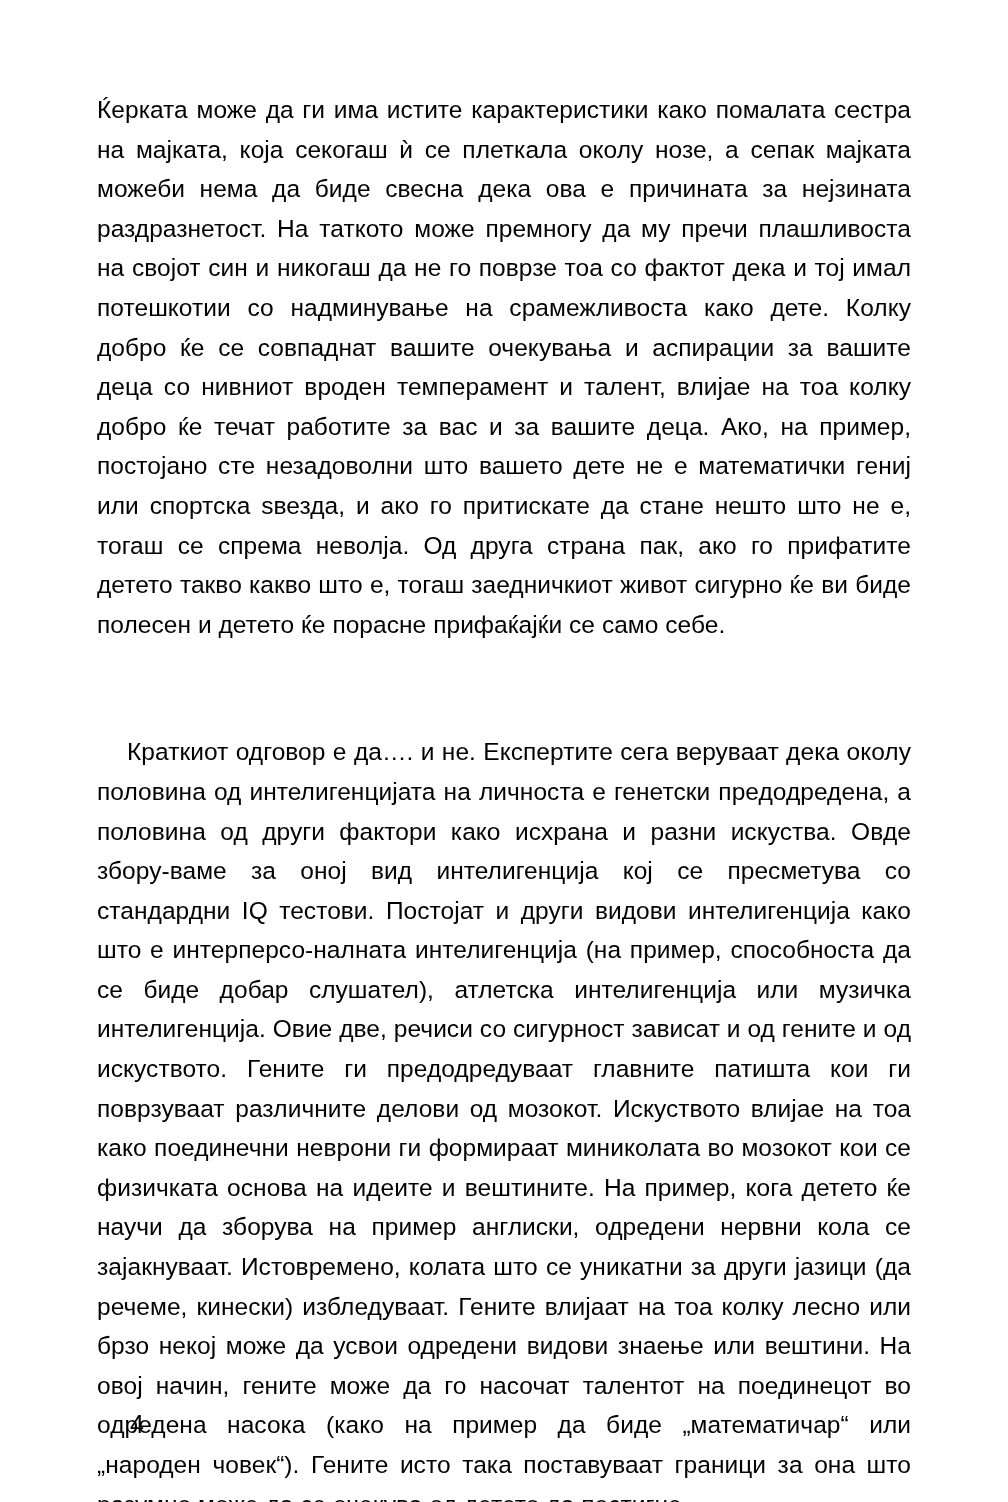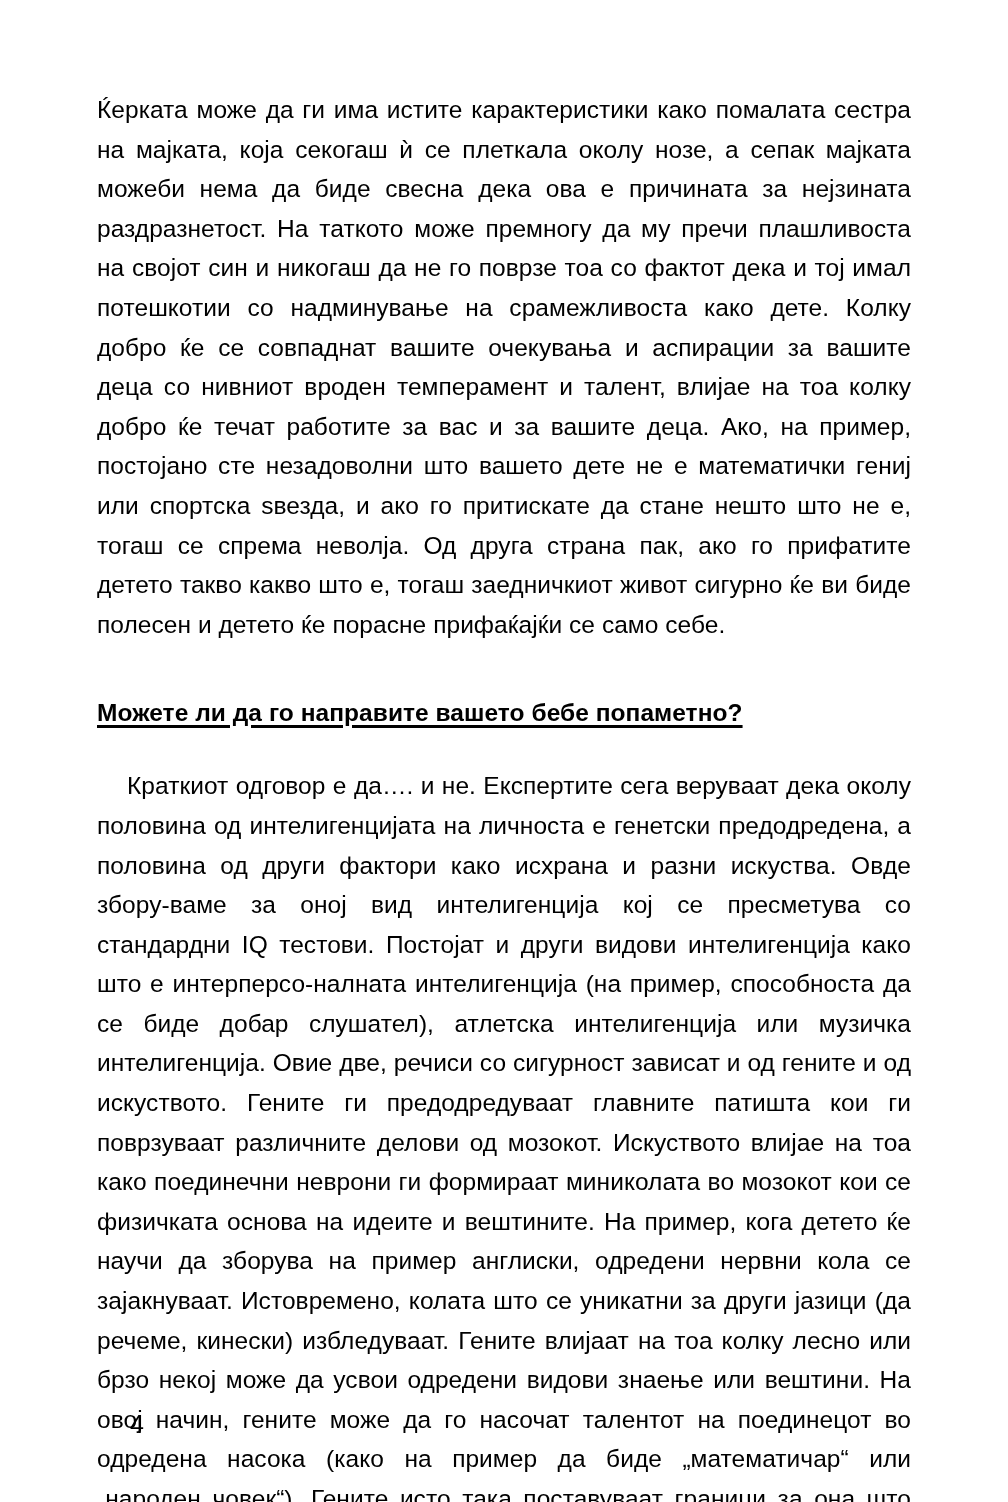--- a/index.html
+++ b/index.html
@@ -91,21 +91,20 @@
 <body>
 
 <div class="page">
 
   <div class="content">
 
     <p class="para first">Ќерката може да ги има истите карактеристики како помалата сестра на мајката, која секогаш ѝ се плеткала околу нозе, а сепак мајката можеби нема да биде свесна дека ова е причината за нејзината раздразнетост. На таткото може премногу да му пречи плашливоста на својот син и никогаш да не го поврзе тоа со фактот дека и тој имал потешкотии со надминување на срамежливоста како дете. Колку добро ќе се совпаднат вашите очекувања и аспирации за вашите деца со нивниот вроден темперамент и талент, влијае на тоа колку добро ќе течат работите за вас и за вашите деца. Ако, на пример, постојано сте незадоволни што вашето дете не е математички гениј или спортска ѕвезда, и ако го притискате да стане нешто што не е, тогаш се спрема неволја. Од друга страна пак, ако го прифатите детето такво какво што е, тогаш заедничкиот живот сигурно ќе ви биде полесен и детето ќе порасне прифаќајќи се само себе.</p>
 
     <div class="para-spacer-heading"></div>
 
-    <h2 class="heading">Можете ли да го направите вашето бебе попаметно?</h2>
 
     <div class="gap-after-heading"></div>
 
     <p class="para indented">Краткиот одговор е да…. и не. Експертите сега веруваат дека околу половина од интелигенцијата на личноста е генетски предодредена, а половина од други фактори како исхрана и разни искуства. Овде збору-ваме за оној вид интелигенција кој се пресметува со стандардни IQ тестови. Постојат и други видови интелигенција како што е интерперсо-налната интелигенција (на пример, способноста да се биде добар слушател), атлетска интелигенција или музичка интелигенција. Овие две, речиси со сигурност зависат и од гените и од искуството. Гените ги предодредуваат главните патишта кои ги поврзуваат различните делови од мозокот. Искуството влијае на тоа како поединечни неврони ги формираат миниколата во мозокот кои се физичката основа на идеите и вештините. На пример, кога детето ќе научи да зборува на пример англиски, одредени нервни кола се зајакнуваат. Истовремено, колата што се уникатни за други јазици (да речеме, кинески) избледуваат. Гените влијаат на тоа колку лесно или брзо некој може да усвои одредени видови знаење или вештини. На овој начин, гените може да го насочат талентот на поединецот во одредена насока (како на пример да биде „математичар“ или „народен човек“). Гените исто така поставуваат граници за она што разумно може да се очекува од детето да постигне.</p>
 
   </div>
 
   <div class="page-number">4</div>
 
 </div>

